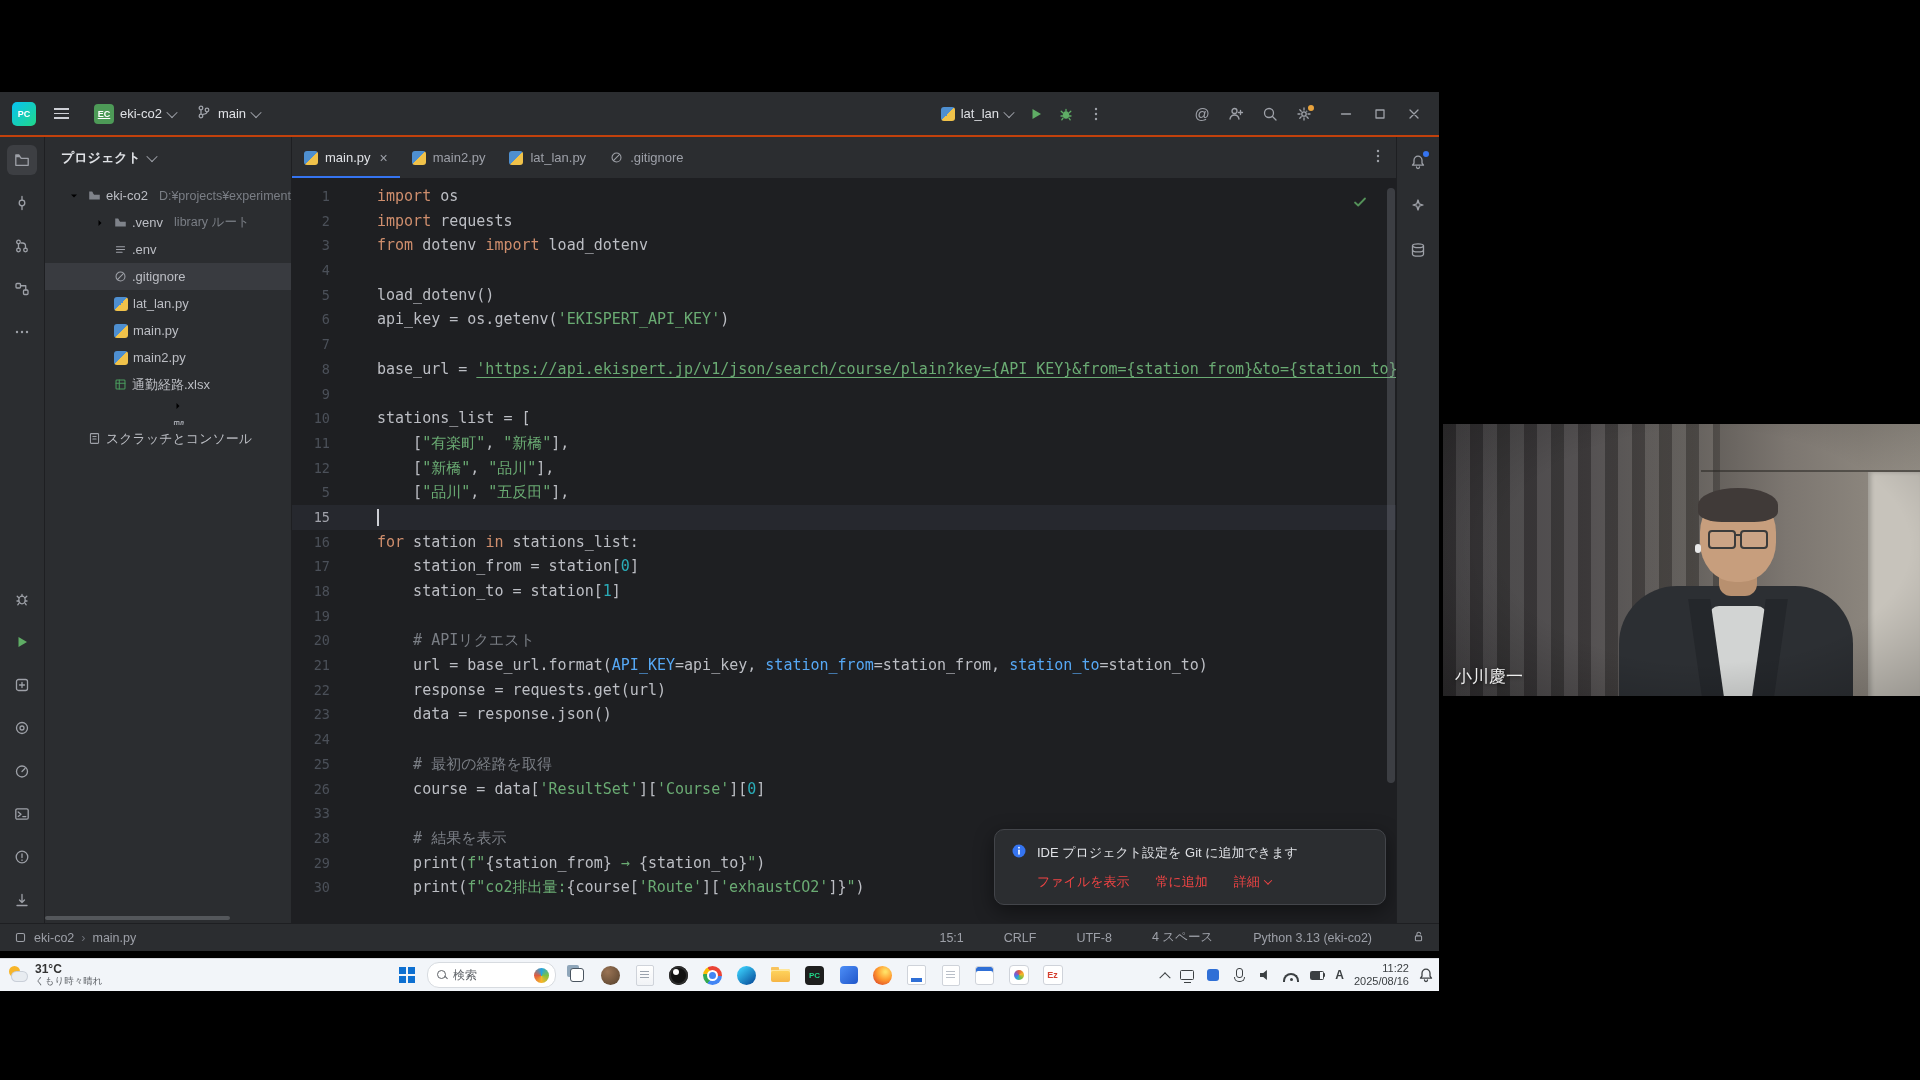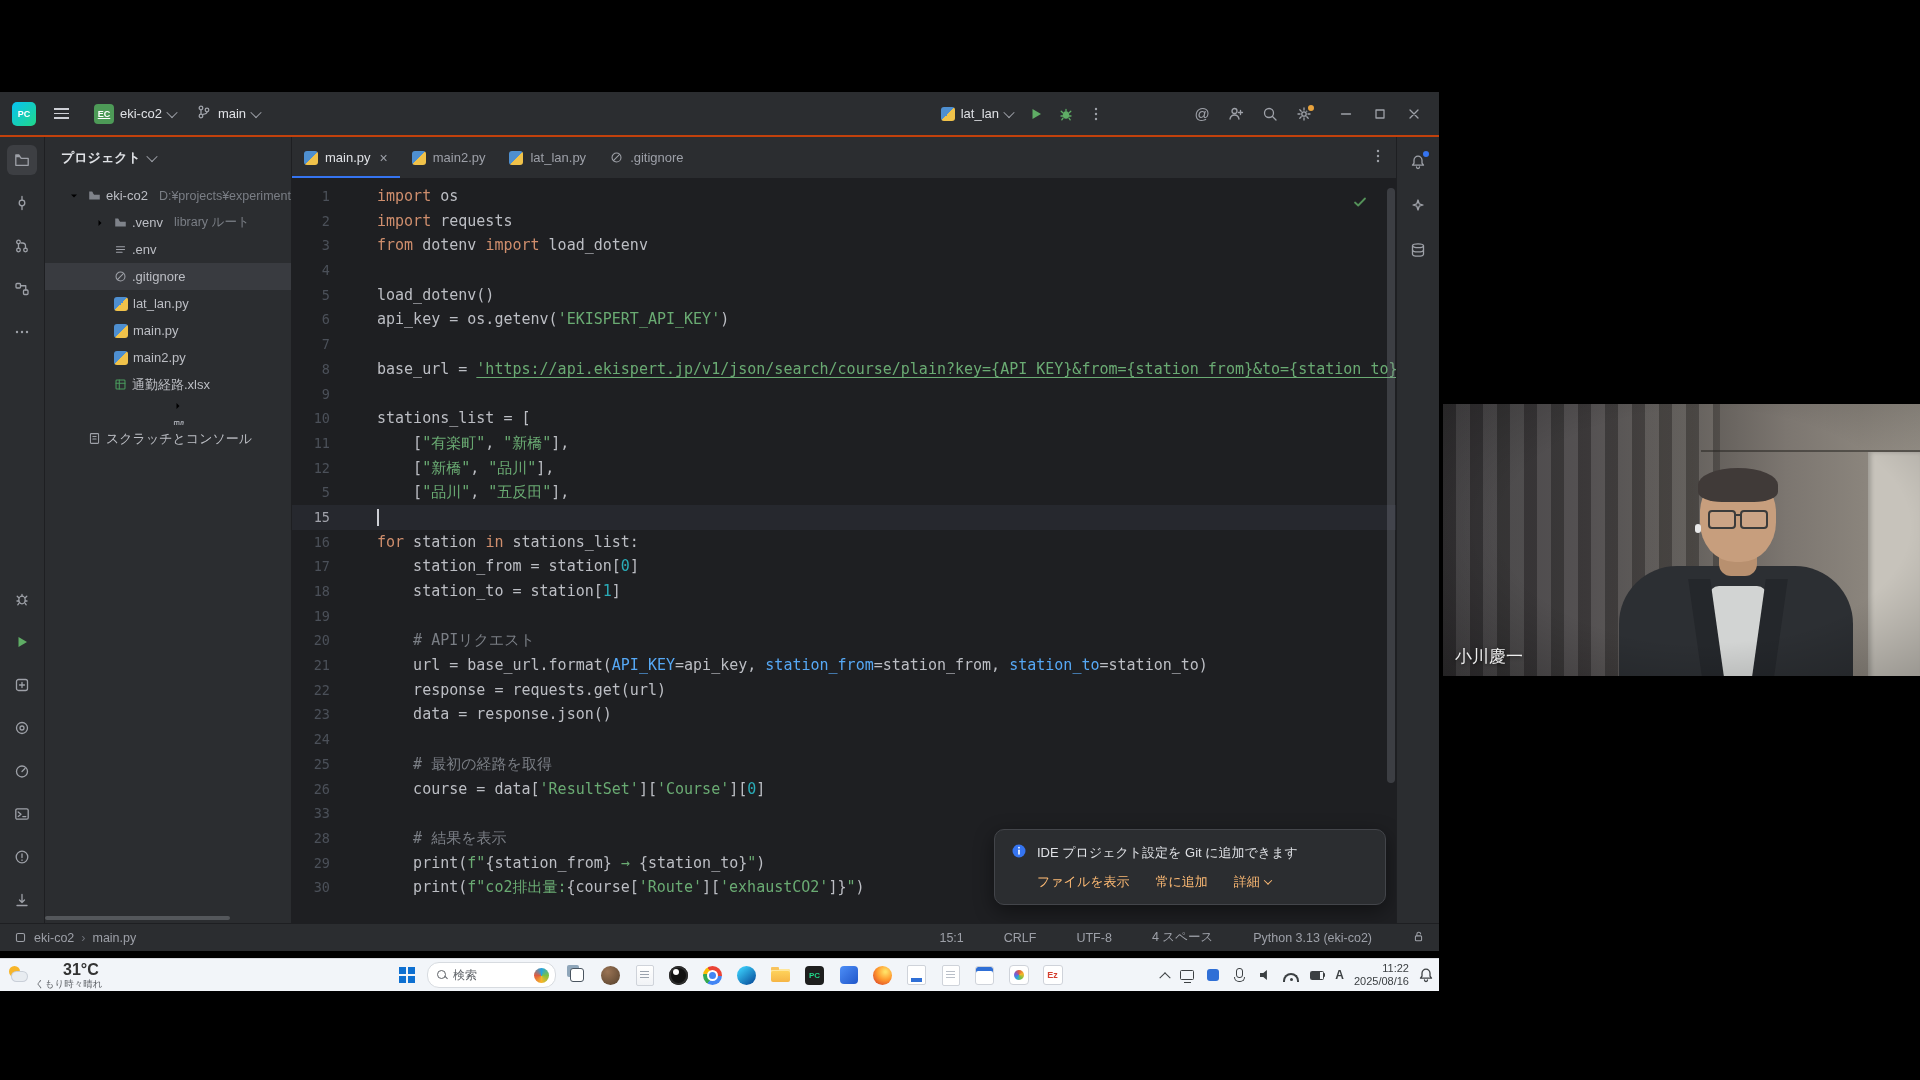--- a/index.html
+++ b/index.html
@@ -58,41 +58,41 @@
   .t-k{color:#cf8e6d}.t-s{color:#6aab73}.t-N{color:#2aacb8}.t-c{color:#7a7e85}.t-d{color:#bcbec4}.t-p{color:#56a8f5}
   .t-u{color:#6aab73;text-decoration:underline;text-underline-offset:3px;}
   .caret-bar{display:inline-block;width:2px;height:17px;background:#ced0d6;vertical-align:middle;}
   .editor-check{position:absolute;top:16px;right:28px;}
   .v-scrollbar{position:absolute;top:0;right:0;width:10px;bottom:0;}
   .v-thumb{position:absolute;top:10px;right:1px;width:8px;height:595px;border-radius:4px;background:rgba(140,145,155,.28);}
   
   .toast{position:absolute;right:10px;bottom:18px;width:392px;box-sizing:border-box;background:#2b2d30;border:1px solid #43454a;border-radius:10px;padding:13px 16px;box-shadow:0 6px 20px rgba(0,0,0,.45);font-size:13px;}
   .toast-row{display:flex;align-items:center;gap:10px;color:#dfe1e5;}
   .toast-actions{margin:11px 0 0 26px;display:flex;gap:26px;align-items:center;color:#548af7;}
-  .toast-actions a{color:#fdba74;text-decoration:none;cursor:pointer;display:flex;align-items:center;gap:5px;}
+  .toast-actions a{color:#ef4444;text-decoration:none;cursor:pointer;display:flex;align-items:center;gap:5px;}
   .toast-actions .chev{width:5px;height:5px;}
   
   .statusbar{height:27px;flex:none;background:#2b2d30;border-top:1px solid #1e1f22;display:flex;align-items:center;padding:0 14px;font-size:12.5px;color:#9da0a8;}
   .crumbs{display:flex;align-items:center;gap:7px;}
   .crumb-sep{color:#6f737a;}
   .sb-right{margin-left:auto;display:flex;align-items:center;gap:40px;}
   .sb-item{cursor:pointer;}
   
   .ic{width:16px;height:16px;display:inline-flex;align-items:center;justify-content:center;flex:none;}
   .ic svg{width:100%;height:100%;stroke:#9ea1a8;stroke-width:1.3;fill:none;stroke-linecap:round;stroke-linejoin:round;}
   .ic-sm{width:13px;height:13px;}
   .ic-python{width:14px;height:14px;border-radius:3px;background:linear-gradient(135deg,#4e8fd0 50%,#f0c24a 50%);}
   
   .taskbar{position:absolute;left:0;top:958px;width:1439px;height:32px;background:#f2f5f9;border-top:1px solid #d8dbe0;}
   .weather{position:absolute;left:8px;top:2px;height:28px;display:flex;align-items:center;gap:7px;cursor:pointer;}
   .weather-ic{position:relative;width:20px;height:18px;}
   .weather-ic::before{content:"";position:absolute;left:1px;top:0;width:11px;height:11px;border-radius:50%;background:#f7b529;}
   .weather-ic::after{content:"";position:absolute;left:4px;top:6px;width:15px;height:9px;border-radius:6px;background:#e8ecf1;box-shadow:0 0 0 1px #c9cfd8;}
   .weather-txt{display:flex;flex-direction:column;line-height:1.1;}
-  .weather-temp{font-size:16px;color:#333;font-weight:bold;margin-left:28px;}
+  .weather-temp{font-size:12px;color:#333;font-weight:bold;}
   .weather-desc{font-size:9.5px;color:#5f6368;}
   .tb-center{position:absolute;left:394px;top:0;height:100%;display:flex;align-items:center;gap:7px;}
   .win-logo{width:26px;height:26px;display:grid;grid-template-columns:7px 7px;grid-template-rows:7px 7px;gap:1.5px;align-content:center;justify-content:center;cursor:pointer;}
   .win-logo i{background:#0e70d1;display:block;}
   .search-pill{width:112px;height:24px;border-radius:12px;background:#fff;border:1px solid #d7dbe0;display:flex;align-items:center;padding:0 6px 0 9px;gap:6px;font-size:12px;color:#5f6368;cursor:text;}
   .mag{width:10px;height:10px;position:relative;flex:none;}
   .mag::before{content:"";position:absolute;left:0;top:0;width:7px;height:7px;border:1.4px solid #5f6368;border-radius:50%;}
   .mag::after{content:"";position:absolute;left:7px;top:7px;width:4px;height:1.4px;background:#5f6368;transform:rotate(45deg);}
   .bing{margin-left:auto;width:15px;height:15px;border-radius:50%;background:conic-gradient(#26a4e0,#7cc243,#f7b529,#e05b3f,#26a4e0);}
   .app{width:27px;height:27px;border-radius:5px;display:flex;align-items:center;justify-content:center;position:relative;cursor:pointer;}
@@ -129,21 +129,21 @@
   .tr-volume::before{content:"";width:11px;height:11px;background:#3c4043;clip-path:polygon(0 32%,32% 32%,65% 5%,65% 95%,32% 68%,0 68%);}
   .tr-network::before{content:"";width:12px;height:7px;border:2px solid #3c4043;border-bottom:none;border-radius:8px 8px 0 0;transform:translateY(2px);}
   .tr-network::after{content:"";position:absolute;bottom:2px;width:3px;height:3px;border-radius:50%;background:#3c4043;}
   .tr-battery::before{content:"";width:12px;height:7px;border:1.4px solid #3c4043;border-radius:1.5px;background:linear-gradient(90deg,#3c4043 0 75%,transparent 75%);}
   .tr-battery::after{content:"";position:absolute;right:0;width:2px;height:4px;background:#3c4043;border-radius:0 1px 1px 0;}
   .ime{font-size:12px;font-weight:bold;color:#3c4043;cursor:pointer;}
   .clock{text-align:right;font-size:11px;line-height:13px;color:#3c4043;cursor:pointer;}
   .tray-bell{width:14px;height:14px;}
   .tray-bell svg{stroke:#3c4043;}
   
-  .webcam{position:absolute;left:1443px;top:404px;width:477px;height:272px;overflow:hidden;
+  .webcam{position:absolute;left:1443px;top:424px;width:477px;height:272px;overflow:hidden;
     background:linear-gradient(90deg,#403e40 0%,#4b4849 30%,#5d5955 52%,#7c7670 72%,#8a847c 88%,#9b958c 100%);}
   .curtain{position:absolute;left:0;top:0;width:58%;height:100%;
     background:repeating-linear-gradient(90deg,rgba(0,0,0,.22) 0 13px,rgba(255,255,255,.05) 13px 27px);}
   .wall-line{position:absolute;right:0;top:46px;width:46%;height:2px;background:rgba(40,38,35,.55);}
   .door{position:absolute;right:0;top:48px;width:11%;height:100%;background:#c7c3bb;box-shadow:inset 3px 0 4px rgba(0,0,0,.2);}
   .vignette{position:absolute;inset:0;background:radial-gradient(ellipse at 55% 45%,transparent 55%,rgba(0,0,0,.28) 100%);}
   .person{position:absolute;inset:0;}
   .torso{position:absolute;left:176px;top:162px;width:234px;height:120px;background:#2c2f33;border-radius:58px 58px 0 0;}
   .shirt{position:absolute;left:266px;top:182px;width:58px;height:90px;background:#d2d4d3;border-radius:10px 10px 0 0;}
   .lapel-l{position:absolute;left:252px;top:175px;width:22px;height:97px;background:#24272b;transform:skewX(8deg);}

